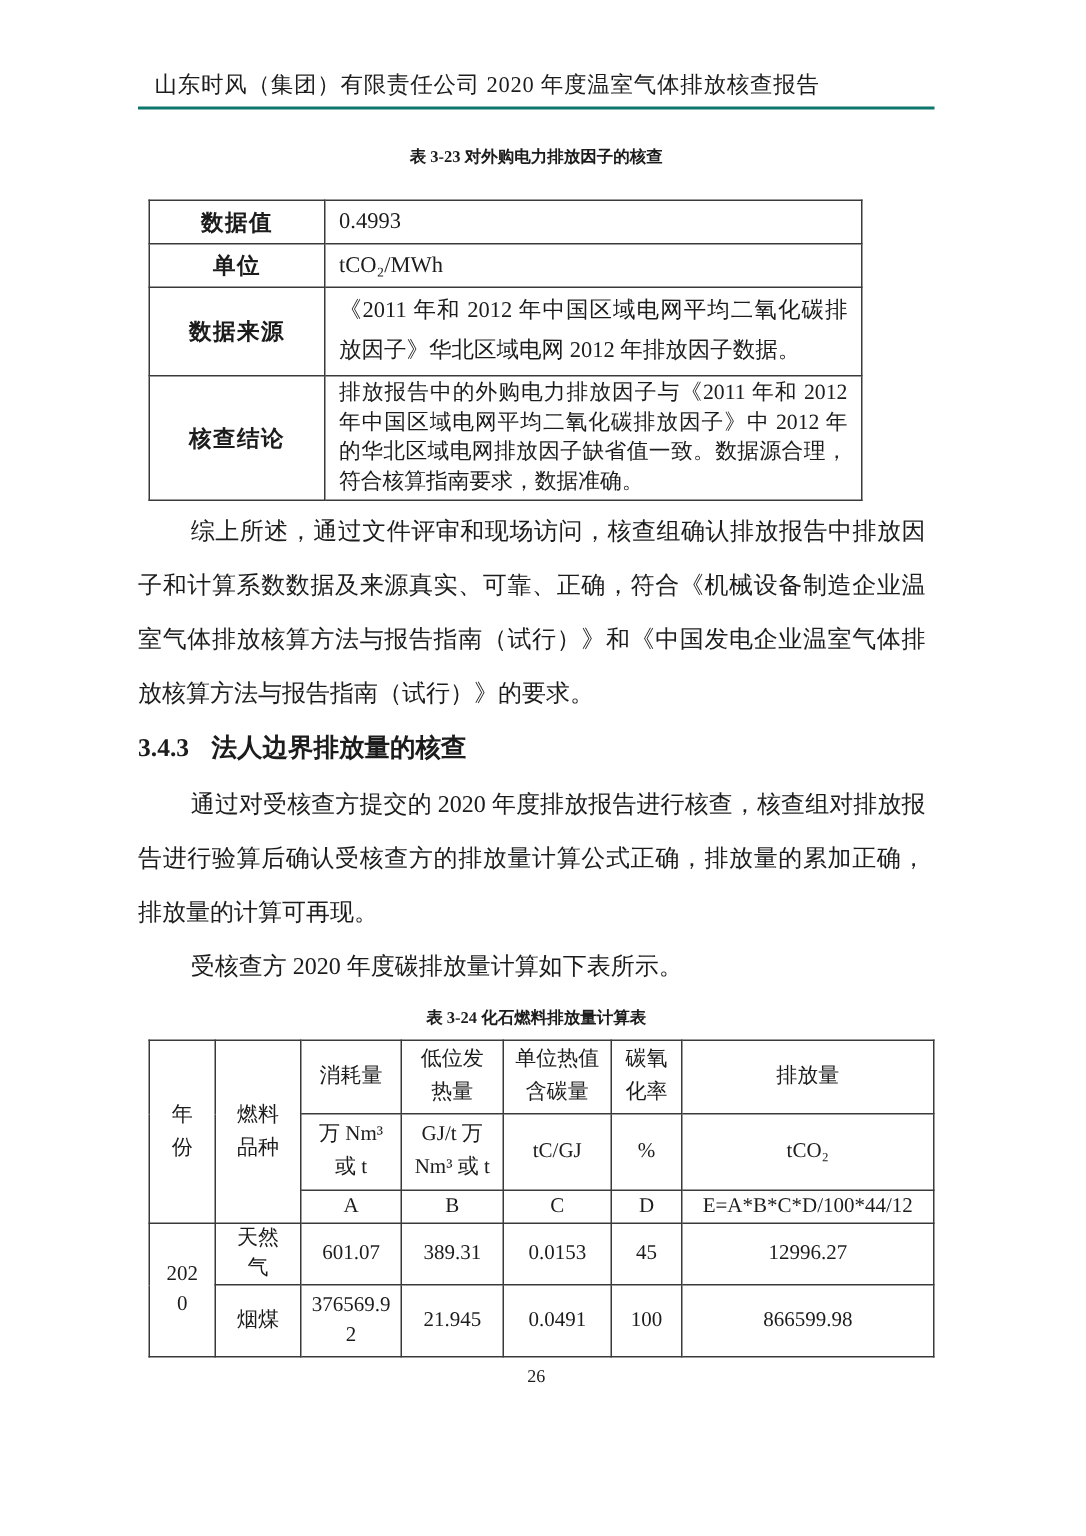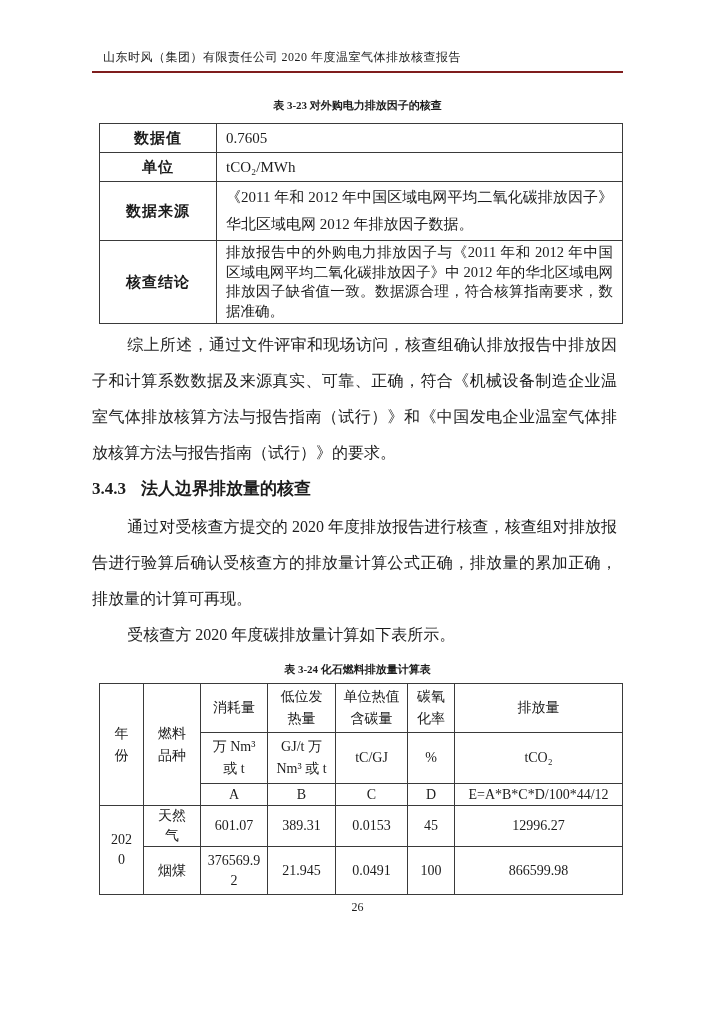--- a/index.html
+++ b/index.html
@@ -5,36 +5,36 @@
   html,body { margin:0; padding:0; background:#ffffff; }
   .page {
     position:relative; width:724px; height:1024px; background:#ffffff;
     font-family:"Liberation Serif","DejaVu Serif",serif; color:#1c1c1c;
     overflow:hidden;
   }
   .content { position:absolute; left:92px; top:48px; width:531px; }
 
   
   .running-header {
-    font-size:12px; line-height:18px; padding:0 0 5px 11px;
-    border-bottom:2px solid #7f1d1d; letter-spacing:0.5px;
+    font-size:15px; line-height:18px; padding:0 0 5px 11px;
+    border-bottom:2px solid #0f766e; letter-spacing:0.5px;
   }
 
   
   .table-title {
     text-align:center; font-weight:bold; font-size:11px; line-height:24px;
   }
   .title-23 { margin-top:20px; }
   .title-24 { margin-top:4px; }
 
   table { border-collapse:collapse; table-layout:fixed; }
   td { border:1px solid #3a3a3a; }
 
   
-  .kv-table { width:524px; margin:6px 0 0 7px; }
+  .kv-table { width:476px; margin:16px 0 0 7px; }
   .kv-label {
     font-weight:bold; text-align:center; vertical-align:middle;
     font-size:15px; letter-spacing:1px;
   }
   .kv-value {
     font-size:15px; padding:2px 9px; vertical-align:middle;
     text-align:justify;
   }
   .rh29 { height:29px; }
   .rh56 { height:56px; }
@@ -85,21 +85,21 @@
     <div class="table-title title-23">表 3-23 对外购电力排放因子的核查</div>
 
     <table class="kv-table">
       <colgroup>
           <col style="width:117px">
           <col>
         </colgroup>
       <tbody>
         <tr class="rh29">
           <td class="kv-label">数据值</td>
-          <td class="kv-value">0.7605</td>
+          <td class="kv-value">0.4993</td>
         </tr>
         <tr class="rh29">
           <td class="kv-label">单位</td>
           <td class="kv-value">tCO₂/MWh</td>
         </tr>
         <tr class="rh56">
           <td class="kv-label">数据来源</td>
           <td class="kv-value v-loose">《2011 年和 2012 年中国区域电网平均二氧化碳排放因子》华北区域电网 2012 年排放因子数据。</td>
         </tr>
         <tr class="rh80">

